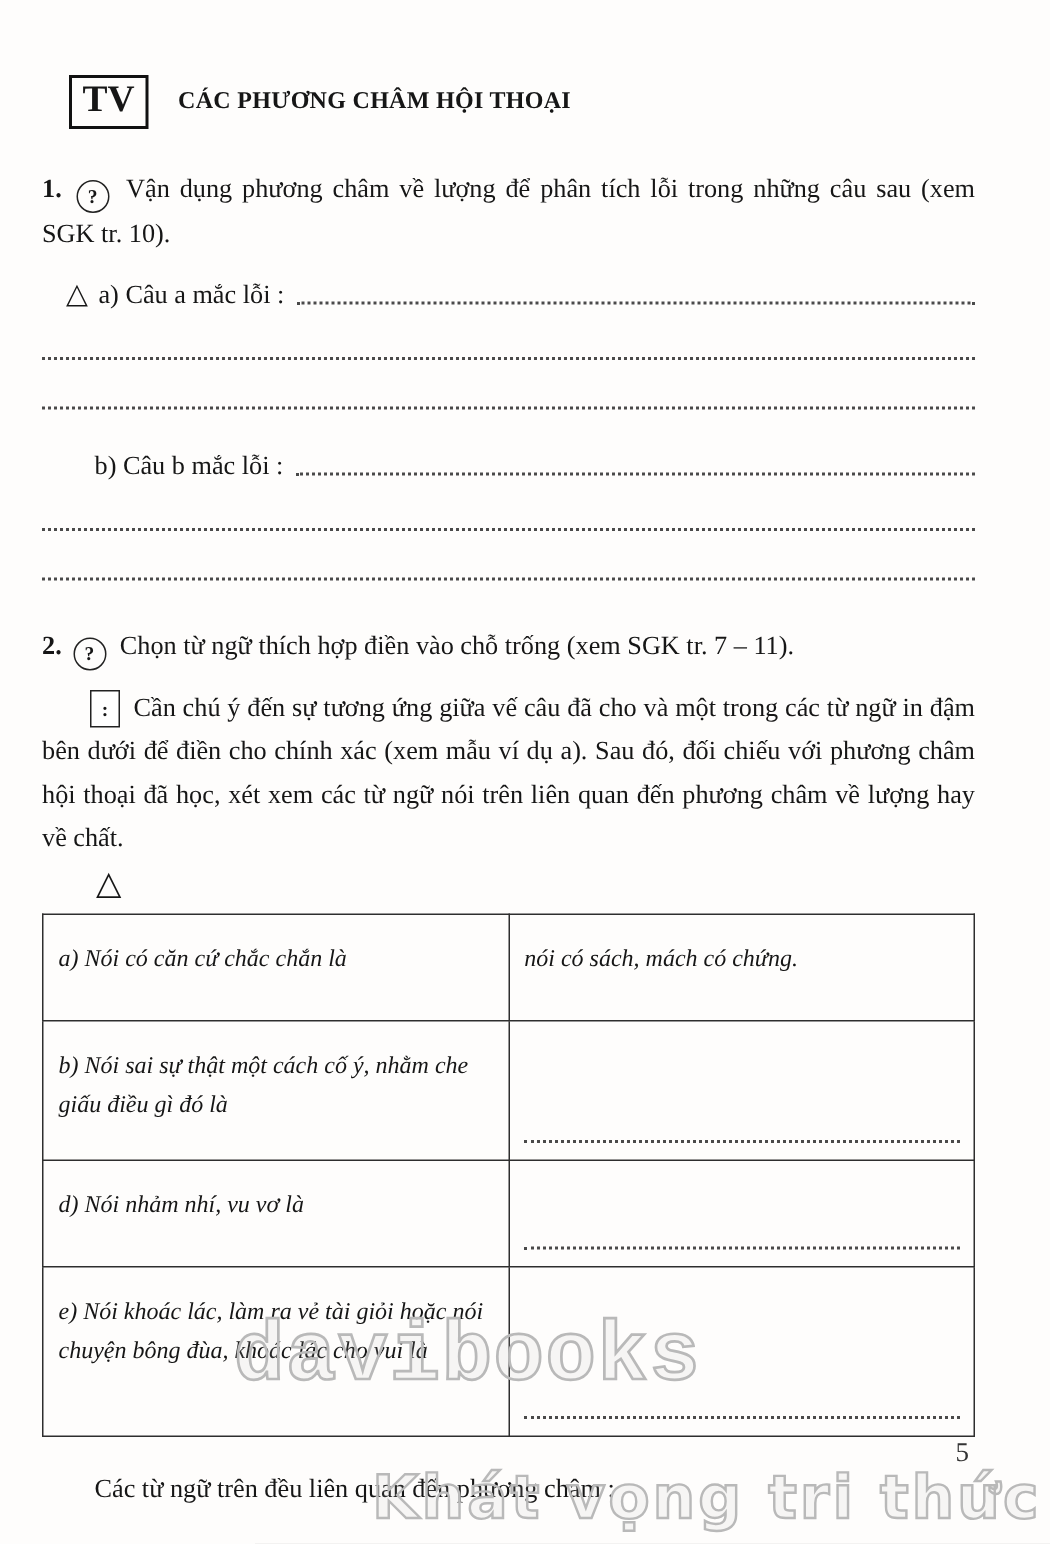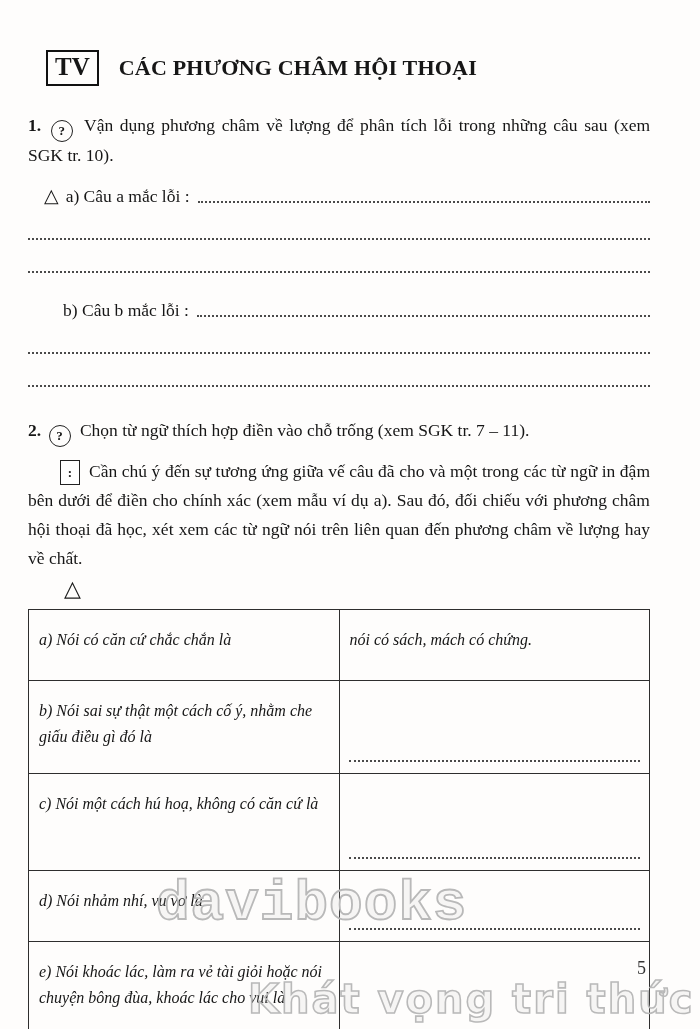--- a/index.html
+++ b/index.html
@@ -15,21 +15,21 @@
     overflow:hidden;
   }
 
   
   .hdr { display:flex; align-items:center; gap:20px; margin-left:2px;padding-left:16px; }
   .tvbox {
     border:2px solid #111;
     padding:0 7px 2px 7px;
     font-weight:bold; font-size:25px; line-height:30px;
   }
-  .title { margin:0; font-size:22px; font-weight:bold; letter-spacing:0.2px; }
+  .title { margin:0; font-size:16px; font-weight:bold; letter-spacing:0.2px; }
 
   
   .q { margin:26px 0 0 0; font-size:17.5px; line-height:26px; text-align:justify; }
   .qnum { font-weight:bold; }
   .qmark {
     display:inline-flex; width:20px; height:20px;
     border:1.6px solid #222; border-radius:50%;
     align-items:center; justify-content:center;
     font-size:13px; font-weight:bold;
     vertical-align:-4px; margin:0 5px 0 3px;
@@ -162,26 +162,20 @@
         <tr class="ra">
           <td class="lcell">a) Nói có căn cứ chắc chắn là</td>
           <td class="rcell">nói có sách, mách có chứng.</td>
         </tr>
         <tr class="rb">
           <td class="lcell">b) Nói sai sự thật một cách cố ý, nhằm che giấu điều gì đó là</td>
           <td class="rcell">
               <div class="celldots"></div>
             </td>
         </tr>
-        <tr class="rc">
-          <td class="lcell">c) Nói một cách hú hoạ, không có căn cứ là</td>
-          <td class="rcell">
-              <div class="celldots"></div>
-            </td>
-        </tr>
         <tr class="rd">
           <td class="lcell">d) Nói nhảm nhí, vu vơ là</td>
           <td class="rcell">
               <div class="celldots"></div>
             </td>
         </tr>
         <tr class="re">
           <td class="lcell">e) Nói khoác lác, làm ra vẻ tài giỏi hoặc nói chuyện bông đùa, khoác lác cho vui là</td>
           <td class="rcell">
               <div class="celldots"></div>

